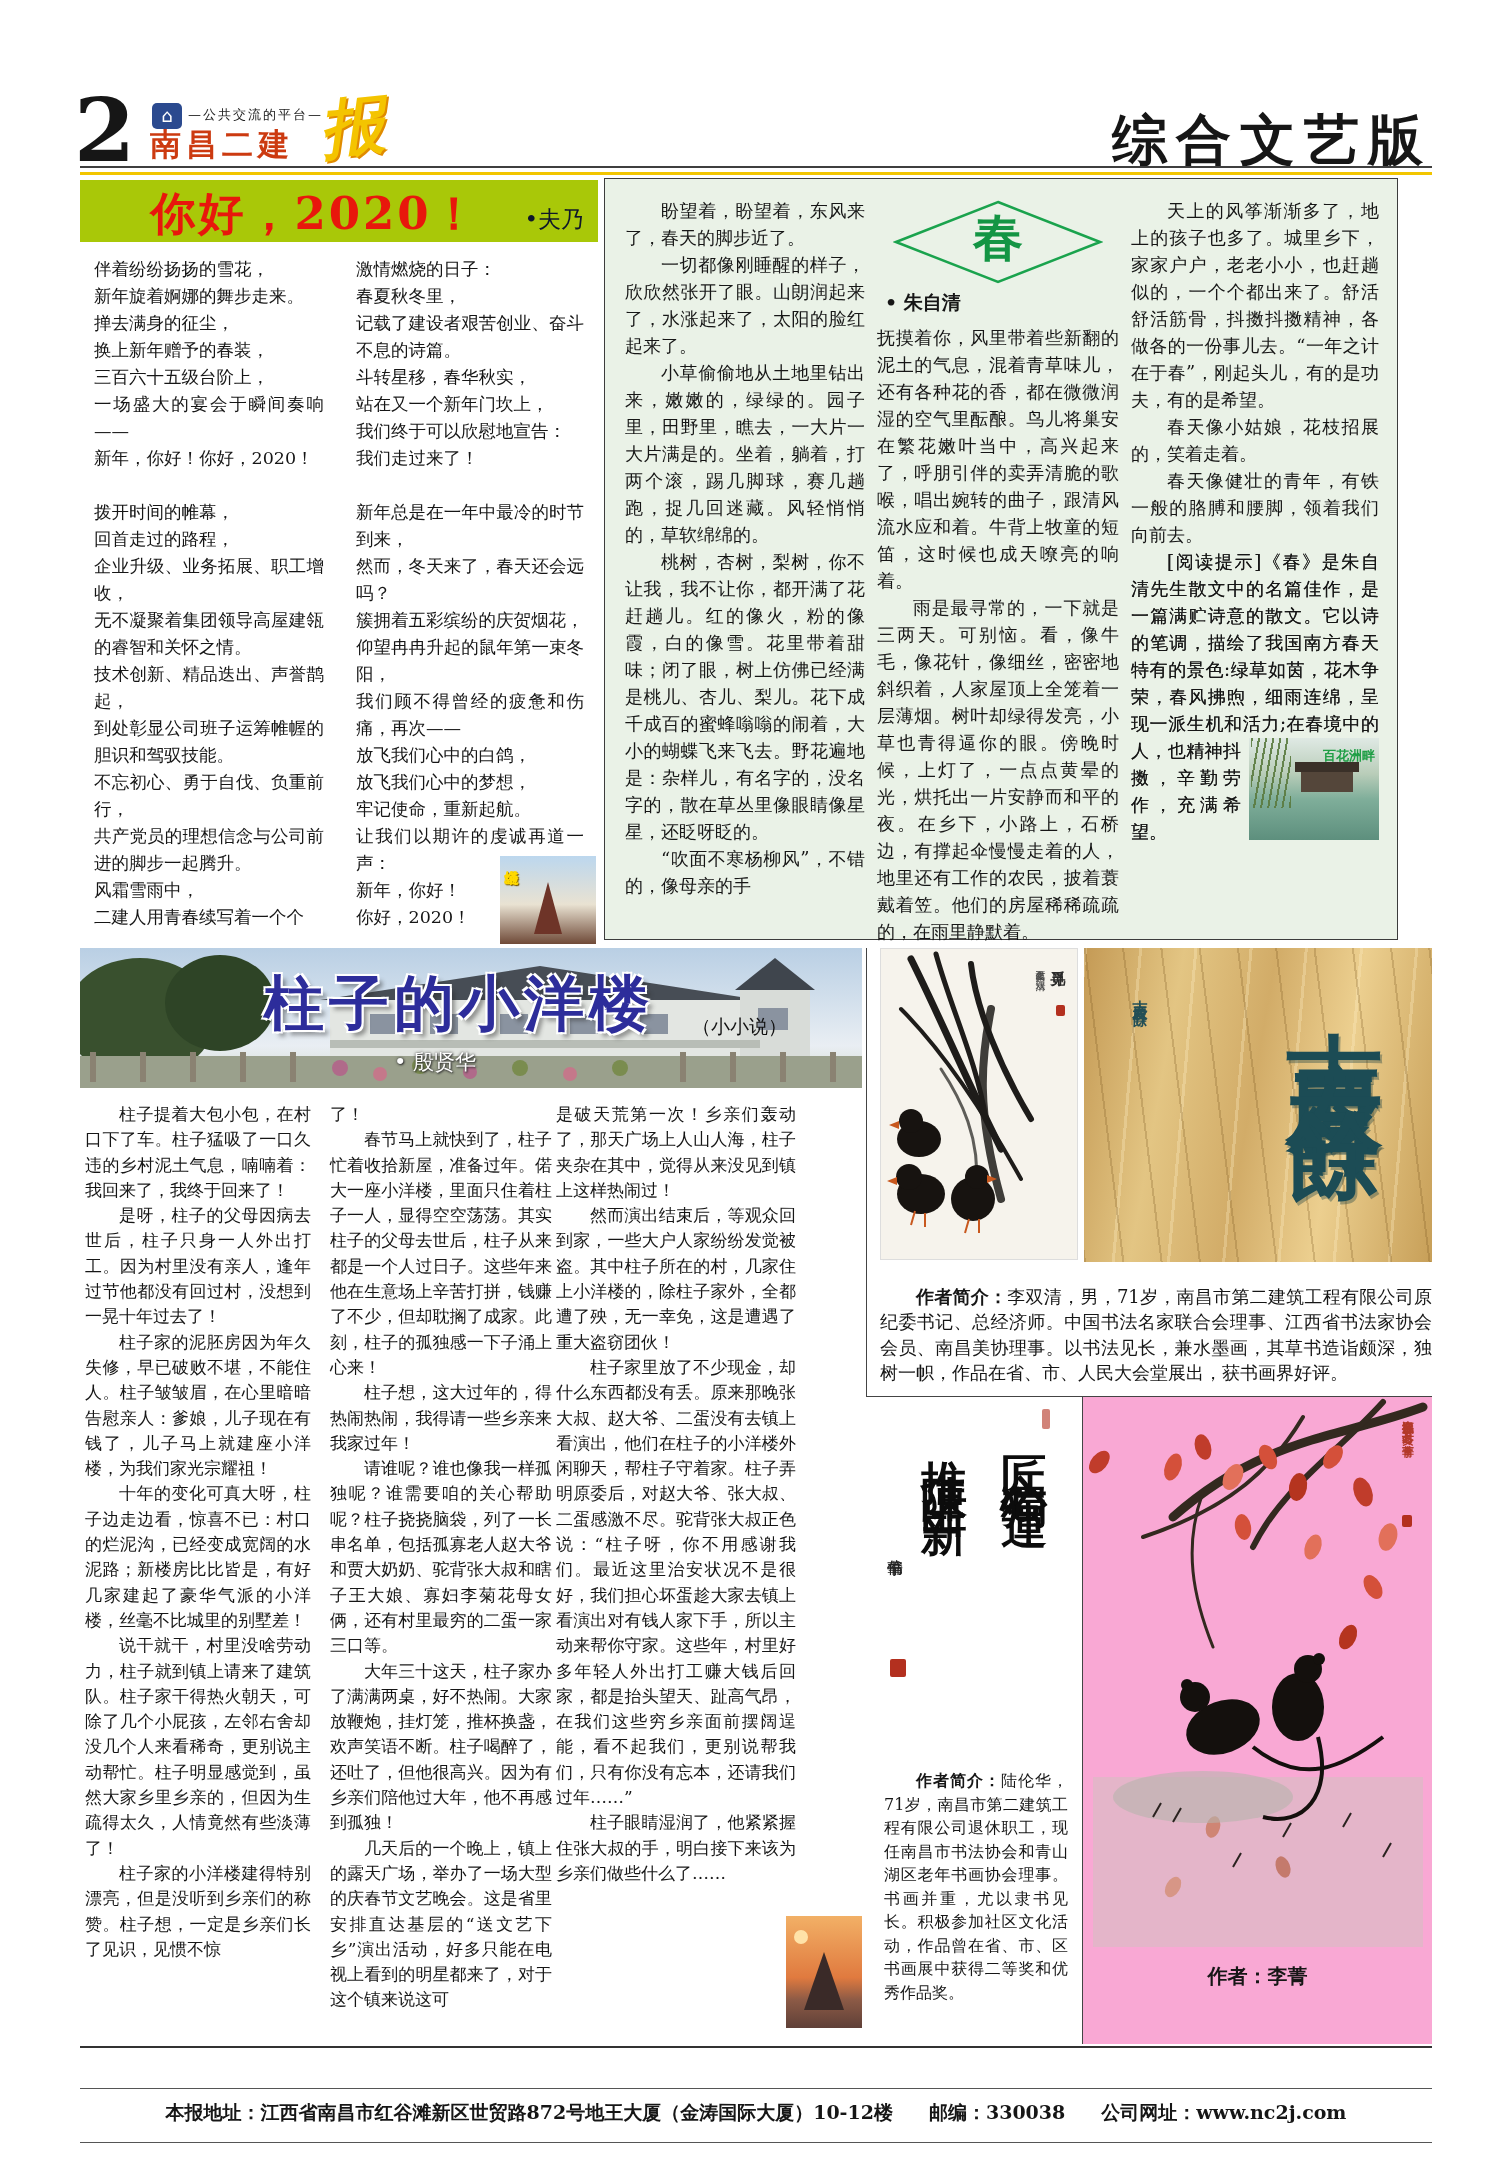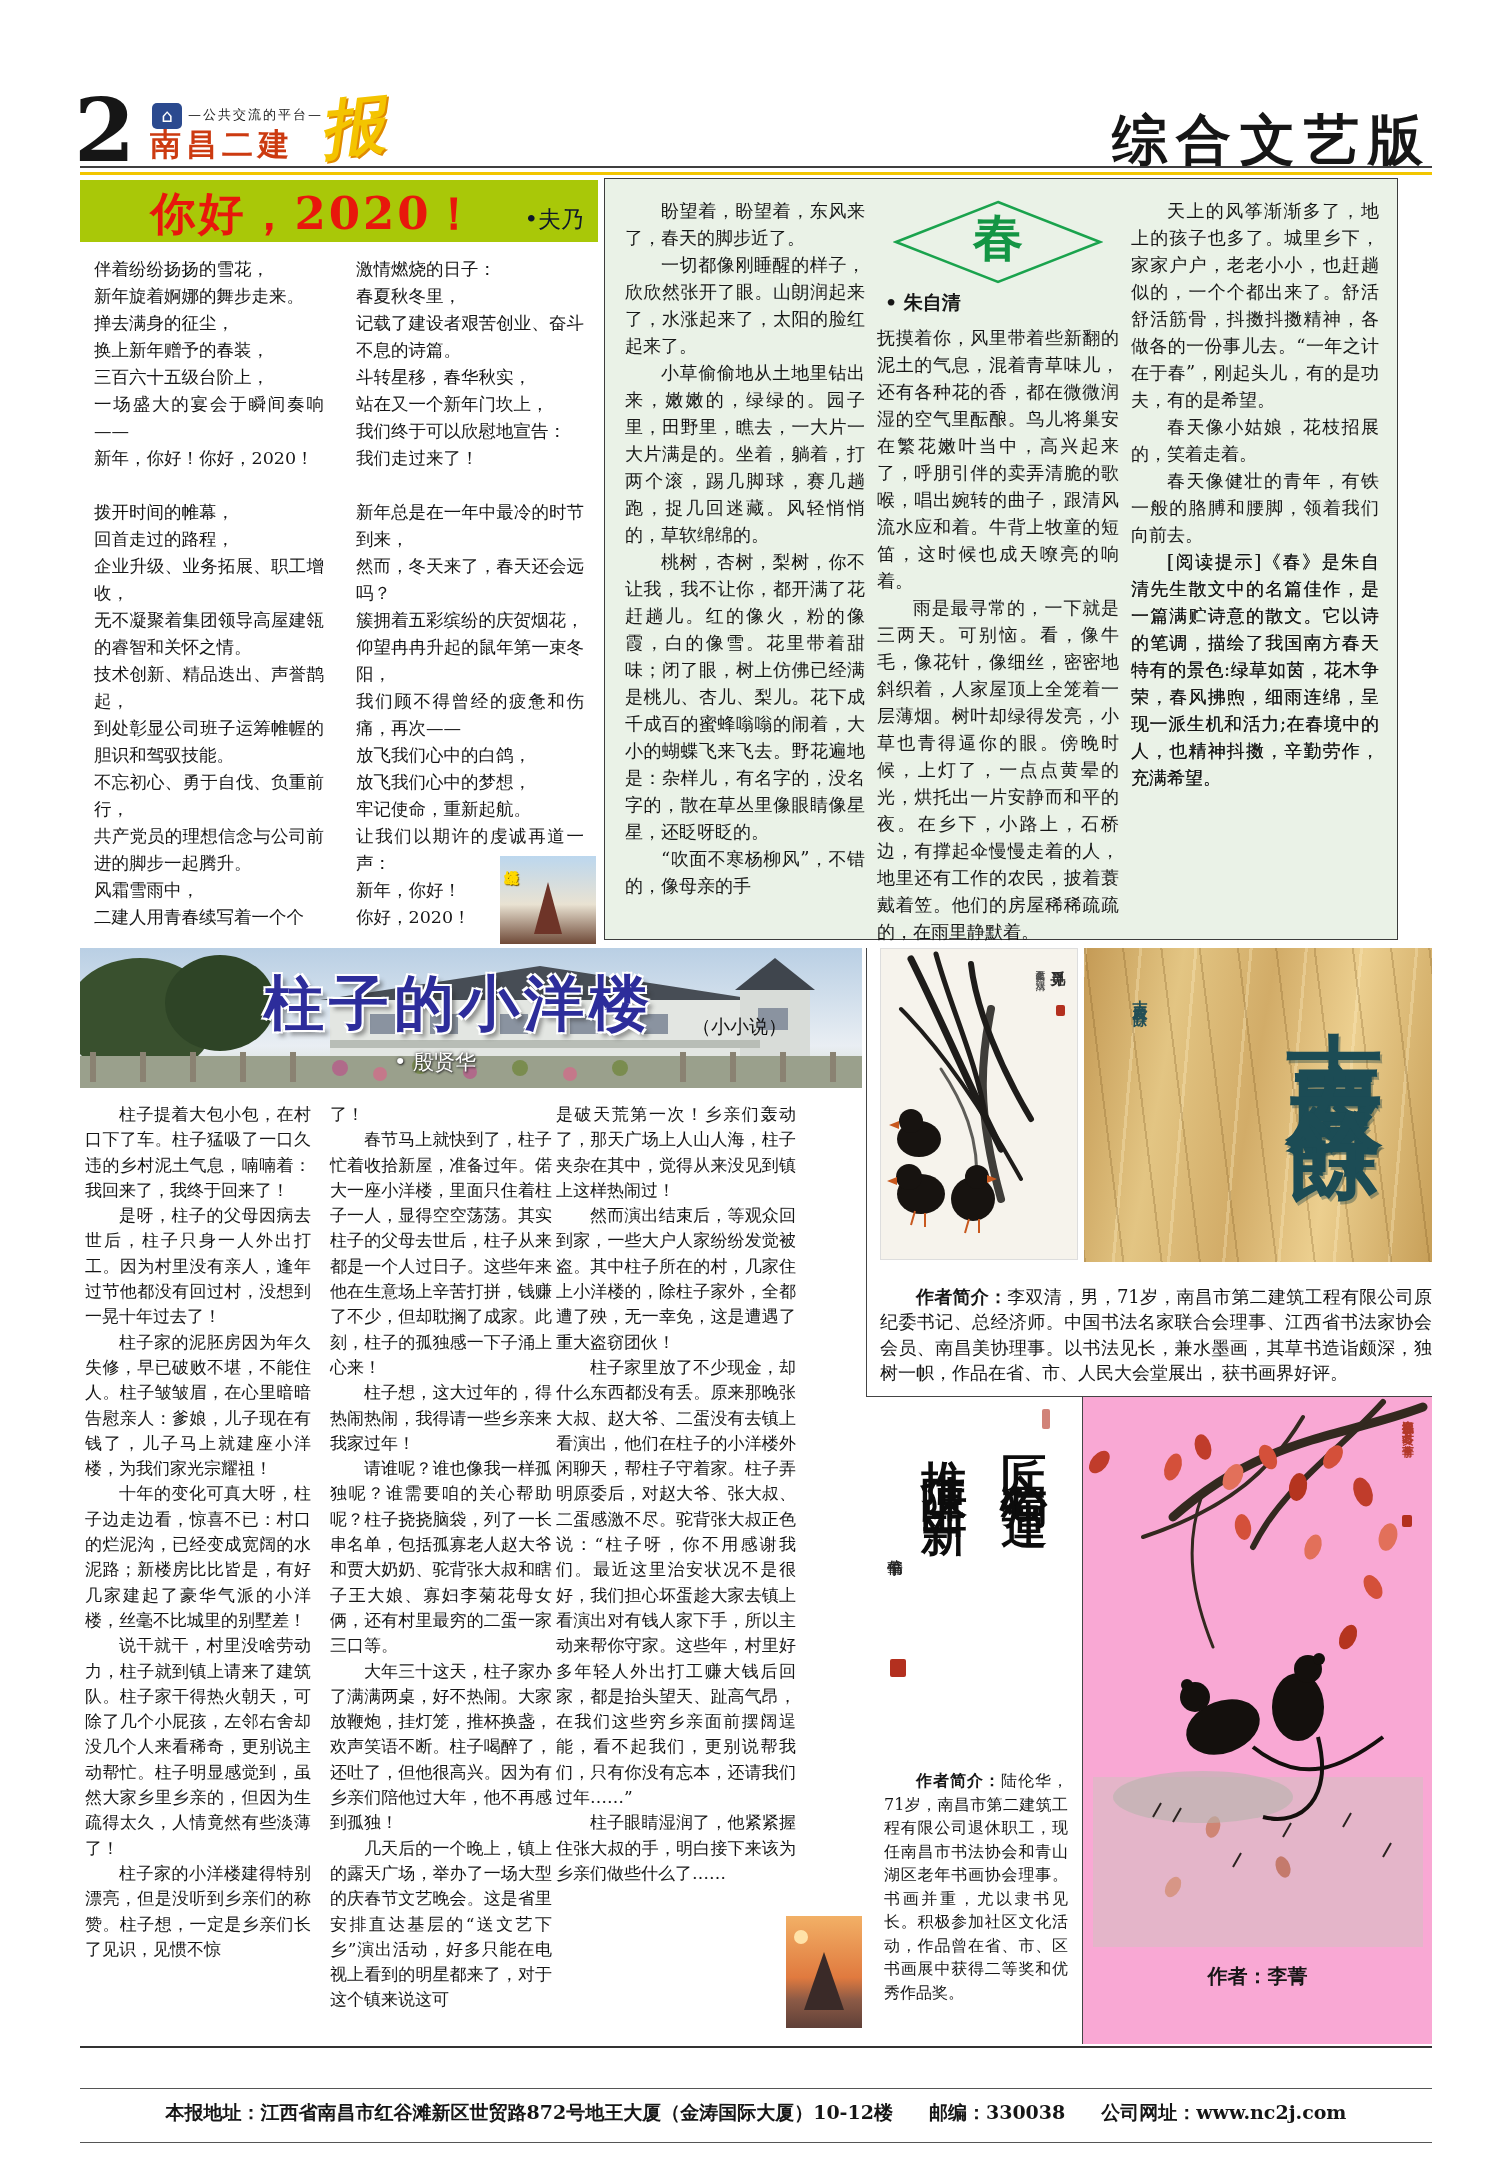--- a/index.html
+++ b/index.html
@@ -210,20 +210,25 @@
     </div>
     <div class="s-col s-c3" data-name="spring-column-3">
       <div>
 
       <p class="para ind" data-name="spring-paragraph">天上的风筝渐渐多了，地上的孩子也多了。城里乡下，家家户户，老老小小，也赶趟似的，一个个都出来了。舒活舒活筋骨，抖擞抖擞精神，各做各的一份事儿去。“一年之计在于春”，刚起头儿，有的是功夫，有的是希望。</p>
           <p class="para ind" data-name="spring-paragraph">春天像小姑娘，花枝招展的，笑着走着。</p>
           <p class="para ind" data-name="spring-paragraph">春天像健壮的青年，有铁一般的胳膊和腰脚，领着我们向前去。</p>
         </div>
       <div class="tipwrap" data-name="reading-tip-block">
         <span class="spacer-f" style="height:190px" data-name="float-spacer"></span>
+        <span class="baihua" data-name="baihuazhou-photo">
+          <span class="willow" data-name="willow-branches"></span>
+          <span class="pav" data-name="lakeside-pavilion"></span>
+          <span class="cap" data-name="baihuazhou-photo-caption">百花洲畔</span>
+        </span>
         <p class="para ind tip" data-name="reading-tip-text">[阅读提示]《春》是朱自清先生散文中的名篇佳作，是一篇满贮诗意的散文。它以诗的笔调，描绘了我国南方春天特有的景色:绿草如茵，花木争荣，春风拂煦，细雨连绵，呈现一派生机和活力;在春境中的人，也精神抖擞，辛勤劳作，充满希望。</p>
       </div>
     </div>
   </div>
 
   <div class="abs banner" data-name="story-title-banner-photo">
     <svg width="782" height="140" viewBox="0 0 782 140" data-name="house-garden-illustration">
       <ellipse cx="60" cy="70" rx="75" ry="60" fill="#39502e"></ellipse>
       <ellipse cx="140" cy="55" rx="55" ry="48" fill="#2e4426"></ellipse>
       <rect x="250" y="52" width="420" height="60" fill="#e3e6e2"></rect>

